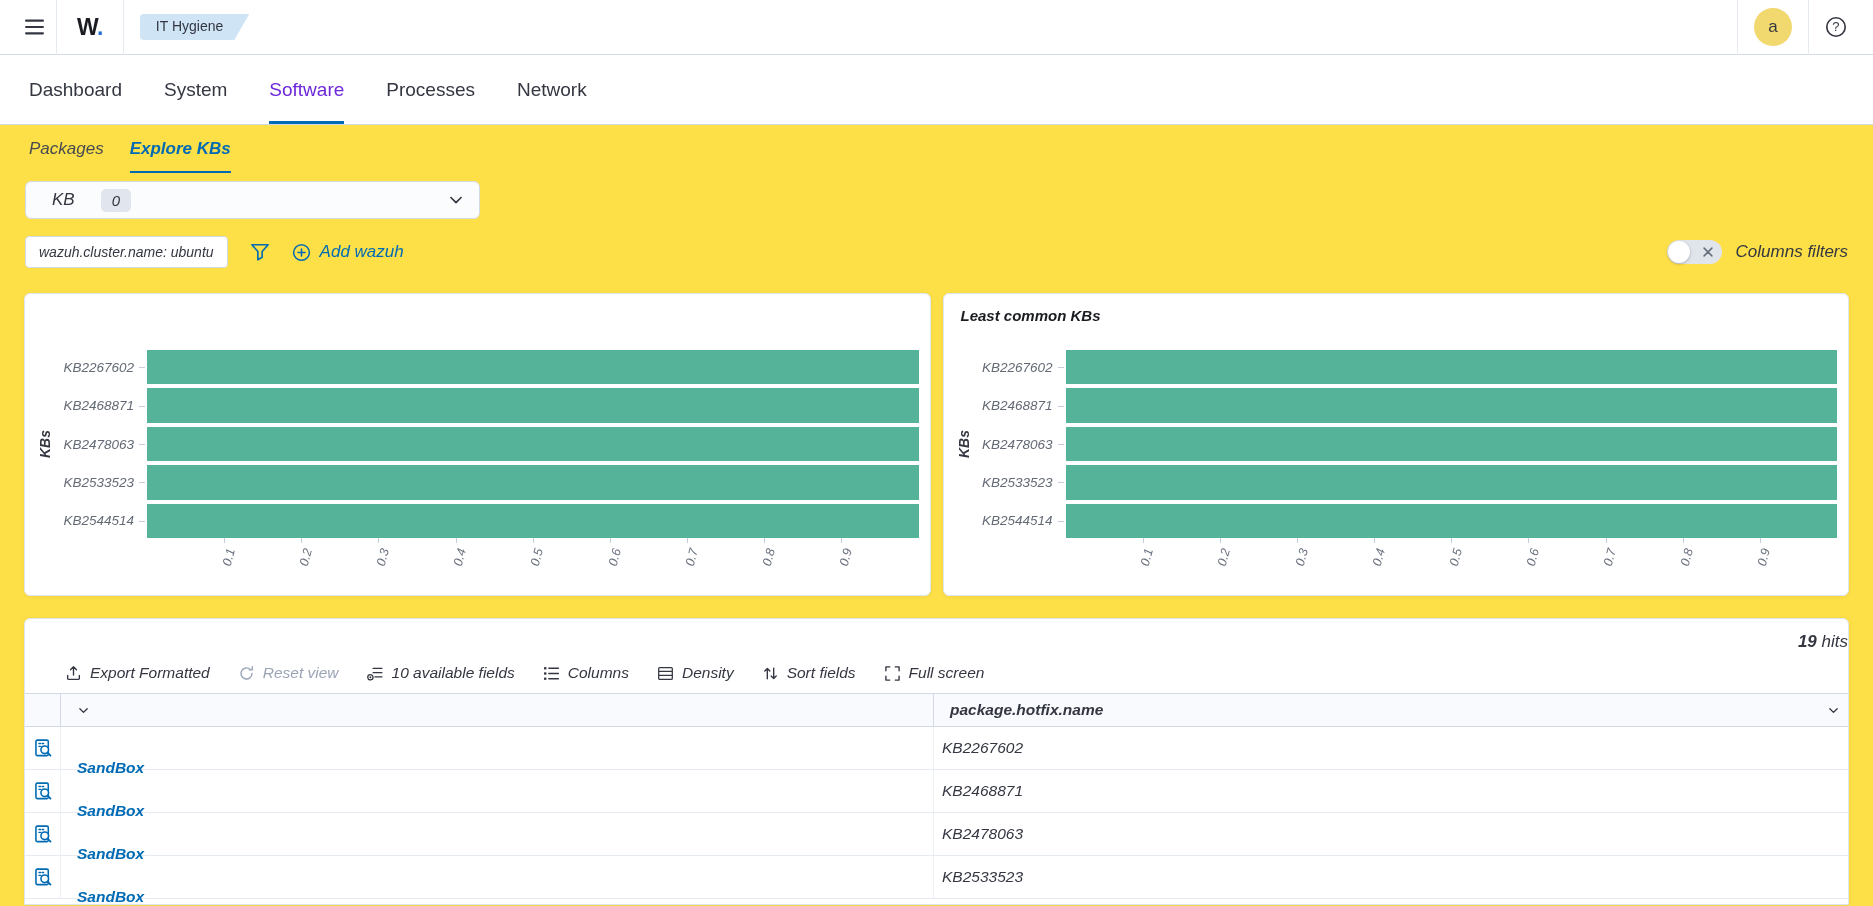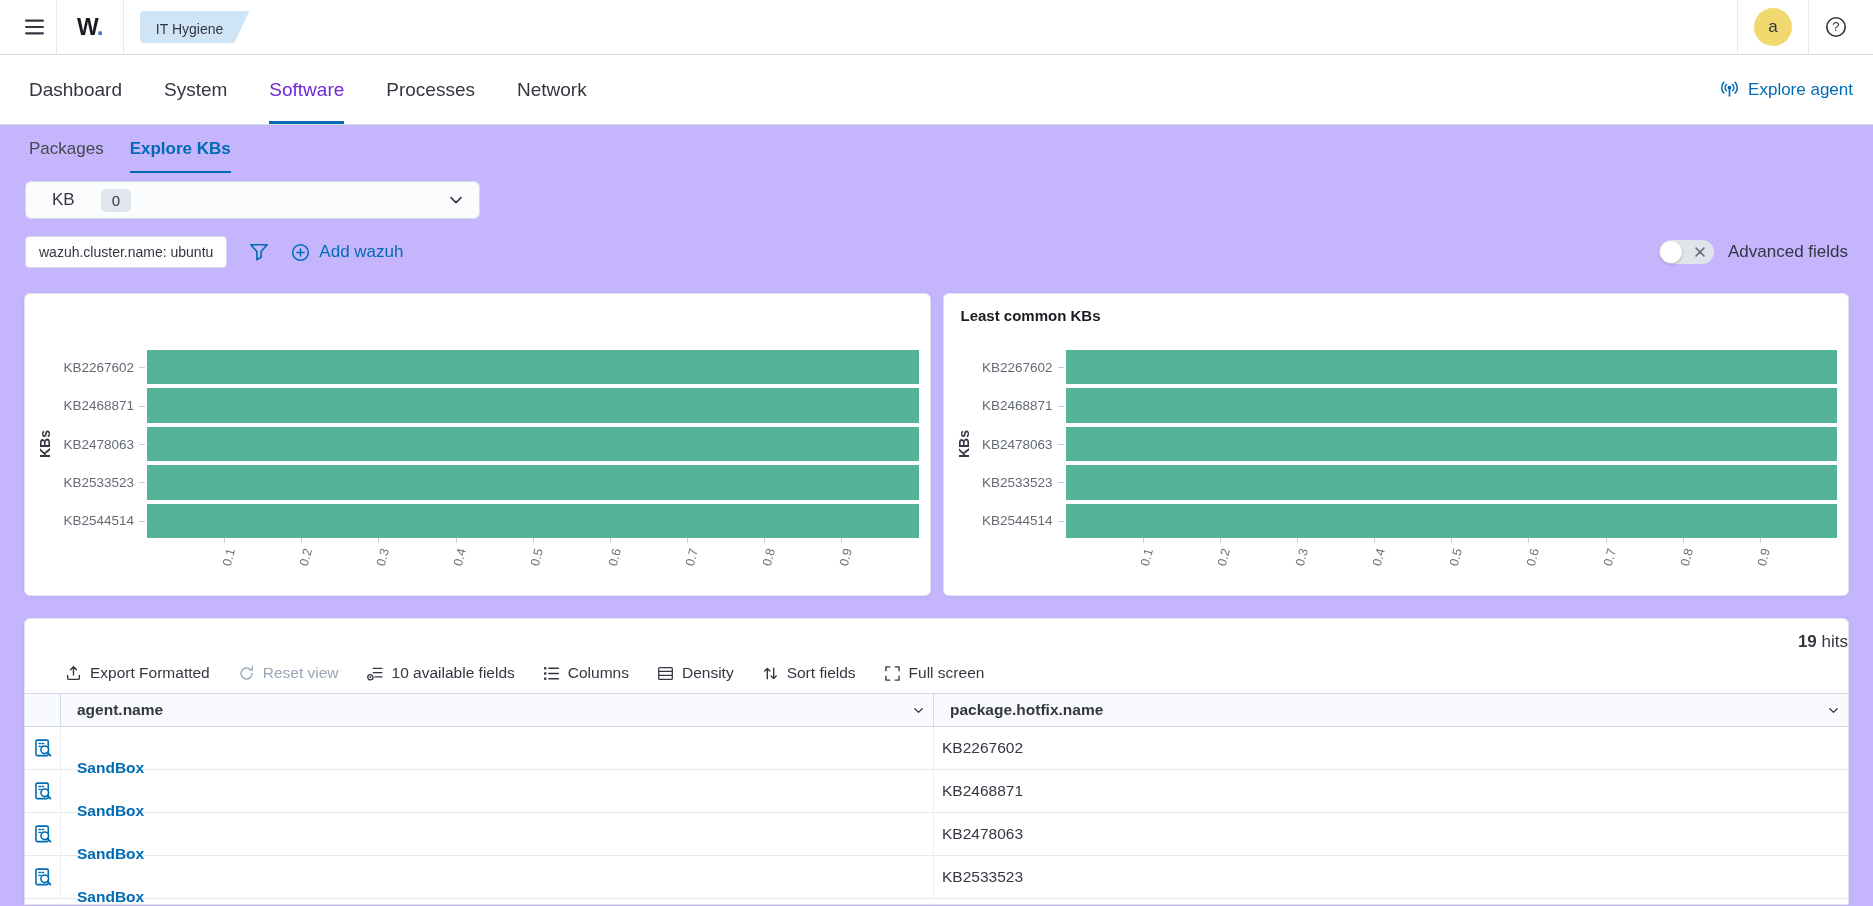--- a/index.html
+++ b/index.html
@@ -7,39 +7,39 @@
     font-family:"Liberation Sans", sans-serif; color:#343741; }
 
   
   .header { height:55px; background:#fff; border-bottom:1px solid #D3DAE6;
     display:flex; align-items:center; padding:0 12px; }
   .hamburger { width:44px; height:55px; display:flex; align-items:center; justify-content:center; cursor:pointer; }
   .hdr-div { width:1px; height:55px; background:#E5E9F0; }
   .logo { padding:0 20px; font-size:23px; font-weight:800; color:#1a1c21; letter-spacing:-0.5px; }
   .logo .dot { color:#2673d6; }
   .chip { margin-left:16px; background:#CFE5F6; color:#343741; font-size:14px;
-    padding:10px 26px 6px 16px; border-radius:4px 0 0 4px;
+    padding:4px 26px 6px 16px; border-radius:4px 0 0 4px;
     clip-path:polygon(0 0,100% 0,calc(100% - 15px) 100%,0 100%); cursor:pointer; }
   .hdr-spacer { flex:1; }
   .avatar { width:38px; height:38px; border-radius:50%; background:#F1D86F;
     display:flex; align-items:center; justify-content:center; font-size:17px; color:#343741;
     margin:0 16px; cursor:pointer; }
   .help-btn { margin:0 14px 0 16px; color:#343741; cursor:pointer; display:flex; }
 
   
   .tabs-row { height:70px; background:#fff; border-bottom:1px solid #D3DAE6;
     display:flex; align-items:stretch; padding:0 20px 0 29px; }
   .tabs { display:flex; gap:42px; }
   .tab { display:flex; align-items:center; font-size:19px; color:#343741; cursor:pointer; }
   .tab.active { color:#6d28d9; box-shadow:inset 0 -3px 0 #006BB4; }
   .tabs-spacer { flex:1; }
   .explore-agent { display:flex; align-items:center; gap:9px; color:#006BB4; font-size:17px; cursor:pointer; }
 
   
-  .content { background:#c4b5fd; height:781px; }
+  .content { background:#fde047; height:781px;font-style:italic; }
   .subtabs { height:48px; display:flex; gap:26px; align-items:stretch; padding:0 29px; }
   .subtab { display:flex; align-items:center; font-size:17px; color:#46494f; cursor:pointer; }
   .subtab.active { color:#006BB4; font-weight:700; box-shadow:inset 0 -2px 0 #006BB4; }
 
   .kb-select { margin:8px 0 0 25px; width:455px; height:38px; background:#fbfcfd;
     border:1px solid #D3DAE6; border-radius:6px; display:flex; align-items:center;
     padding:0 14px 0 26px; cursor:pointer; }
   .kb-select .lbl { font-size:17px; }
   .kb-badge { margin-left:26px; background:#E0E5EE; border-radius:5px; padding:3px 11px;
     font-size:15px; font-weight:500; }
@@ -134,28 +134,20 @@
 
 <div class="tabs-row">
   <div class="tabs" id="main-tabs">
       <div class="tab">Dashboard</div>
       <div class="tab">System</div>
       <div class="tab active">Software</div>
       <div class="tab">Processes</div>
       <div class="tab">Network</div>
     </div>
   <div class="tabs-spacer"></div>
-  <div class="explore-agent">
-    <svg width="19" height="19" viewBox="0 0 16 16">
-        <circle cx="8" cy="6.5" r="1.6" fill="#006BB4"></circle>
-        <path d="M8 8.2v5.3" stroke="#006BB4" stroke-width="1.4" stroke-linecap="round" fill="none"></path>
-        <path d="M5.4 9.1a3.7 3.7 0 0 1 0-5.2M10.6 3.9a3.7 3.7 0 0 1 0 5.2M3.2 11a6.6 6.6 0 0 1 0-9M12.8 2a6.6 6.6 0 0 1 0 9" stroke="#006BB4" stroke-width="1.3" stroke-linecap="round" fill="none"></path>
-      </svg>
-    <span>Explore agent</span>
-  </div>
 </div>
 
 <div class="content">
 
   <div class="subtabs" id="sub-tabs">
       <div class="subtab">Packages</div>
       <div class="subtab active">Explore KBs</div>
     </div>
 
   <div class="kb-select">
@@ -185,21 +177,21 @@
     <div class="filter-spacer"></div>
     <div class="adv-filters">
       <div class="switch">
         <span class="knob"></span>
         <span class="x">
           <svg width="10" height="10" viewBox="0 0 9 9">
               <path d="M1 1l7 7M8 1L1 8" stroke="#69707D" stroke-width="1.4" stroke-linecap="round"></path>
             </svg>
         </span>
       </div>
-      <span class="adv-label">Advanced fields</span>
+      <span class="adv-label">Columns filters</span>
     </div>
   </div>
 
   <div class="charts-row" id="charts-row">
       <div class="chart-panel">
         <div class="chart-wrap">
           <div class="ylabel">KBs</div>
           <div class="cats">
             <div class="cat">KB2267602<span class="stub"></span></div>
             <div class="cat">KB2468871<span class="stub"></span></div>
@@ -387,21 +379,20 @@
             <svg width="17" height="17" viewBox="0 0 16 16">
               <path d="M1.8 5.4V1.8h3.6M10.6 1.8h3.6v3.6M14.2 10.6v3.6h-3.6M5.4 14.2H1.8v-3.6" fill="none" stroke="currentColor" stroke-width="1.3" stroke-linecap="round" stroke-linejoin="round"></path>
             </svg>
           </span>
           <span>Full screen</span>
         </div>
       </div>
     <div class="grid-header" id="grid-header">
         <div class="gh-lead"></div>
         <div class="gh-cell gh-c1">
-          <span class="name">agent.name</span>
           <span class="chev">
             <svg width="13" height="13" viewBox="0 0 16 16">
               <path d="M3.5 5.8 8 10.3l4.5-4.5" fill="none" stroke="currentColor" stroke-width="1.6" stroke-linecap="round" stroke-linejoin="round"></path>
             </svg>
           </span>
         </div>
         <div class="gh-cell gh-c2">
           <span class="name">package.hotfix.name</span>
           <span class="chev">
             <svg width="13" height="13" viewBox="0 0 16 16">

